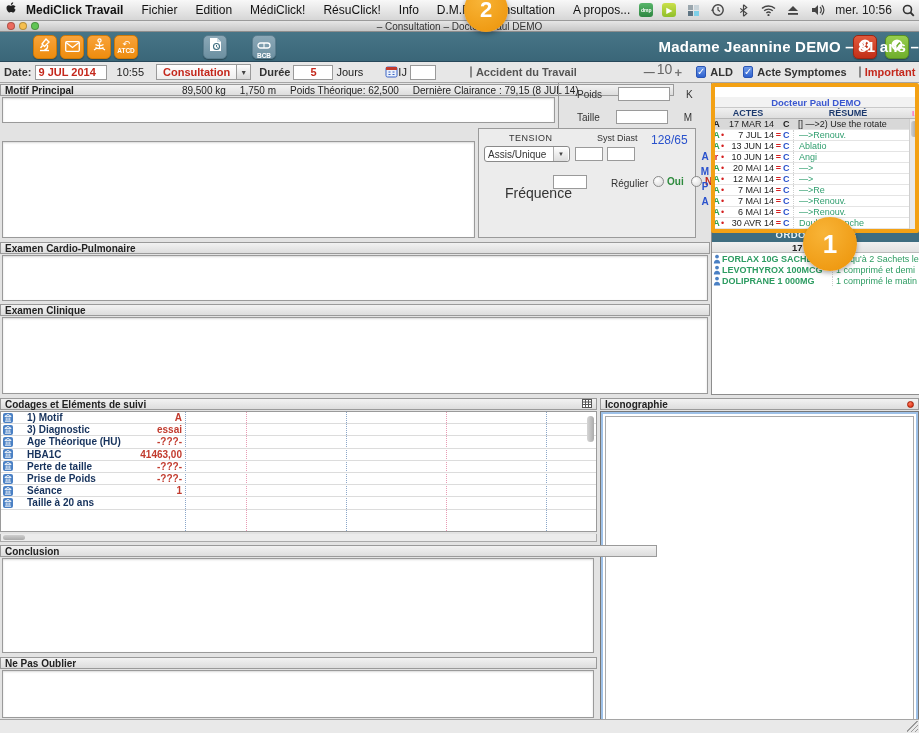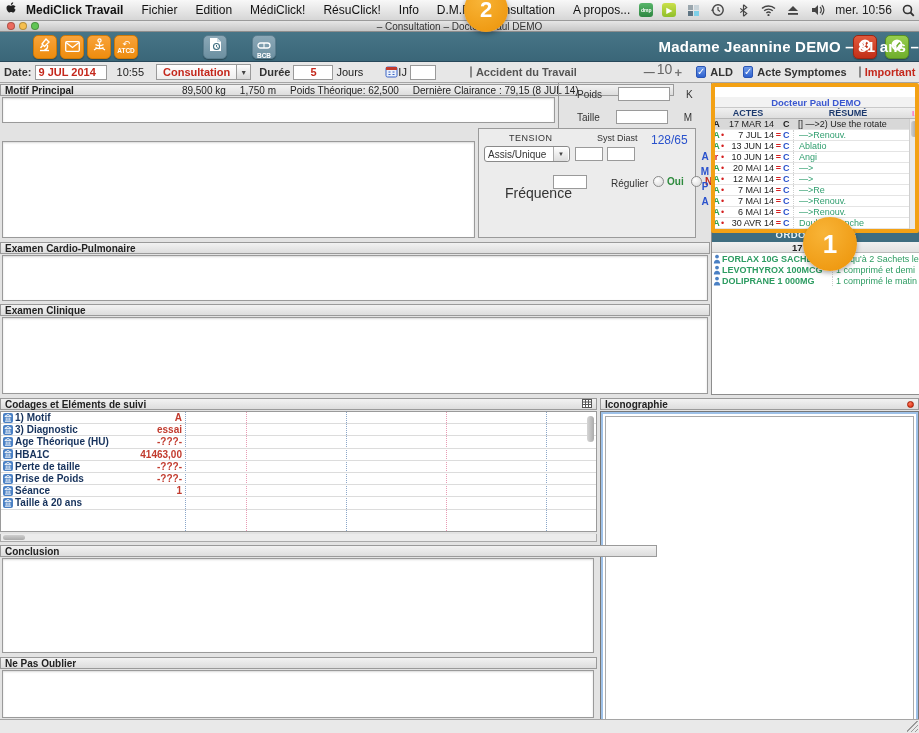--- a/index.html
+++ b/index.html
@@ -115,21 +115,21 @@
   .t-non{ position:absolute; left:214px; top:47px; display:flex; gap:3px; align-items:center;
     color:#c4281c; font-weight:bold; font-size:10px;}
   .t-non{ left:212px; }
   .ampa { position:absolute; left:699px; top:68px; width:12px; display:flex; flex-direction:column;
     gap:4px; font-size:10px; font-weight:bold; color:#2a52cc; text-align:center;}
 
   
   .cod-table { position:absolute; left:0; top:328px; width:597px; height:121px;
     background:#fff; border:1px solid #9a9a9a; overflow:hidden; }
   .cod-row { height:12.2px; display:flex; align-items:center; border-bottom:1px solid #dcdcdc;
-    position:relative; }
+    position:relative;gap:12px; }
   .cod-icon { width:14px; display:flex; justify-content:center; }
   .cod-label { font-size:10px; font-weight:bold; color:#16325c; white-space:nowrap; }
   .cod-value { position:absolute; left:0; width:181px; text-align:right; font-size:10px;
     font-weight:bold; color:#c23b2e; white-space:nowrap; }
   .dotline { position:absolute; top:0; bottom:0; width:0; border-left:1px dotted #8aa6c9; }
   .dotline.pink { border-left-color:#e89ab4; }
   .cod-hscroll { position:absolute; left:0; top:451px; width:597px; height:8px;
     background:#ececec; border:1px solid #aaa; border-top:none; }
   .cod-hthumb { position:absolute; left:2px; top:1px; width:22px; height:5px; border-radius:3px;
     background:linear-gradient(#cfcfcf,#a9a9a9); }

